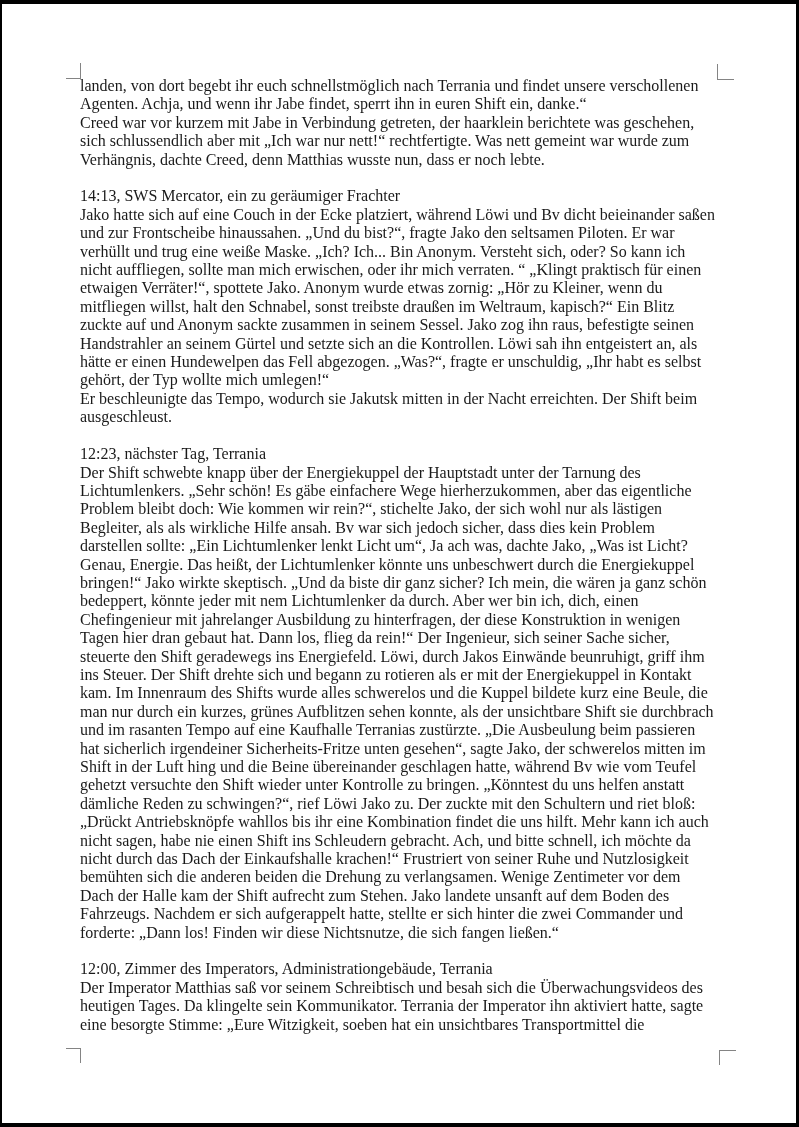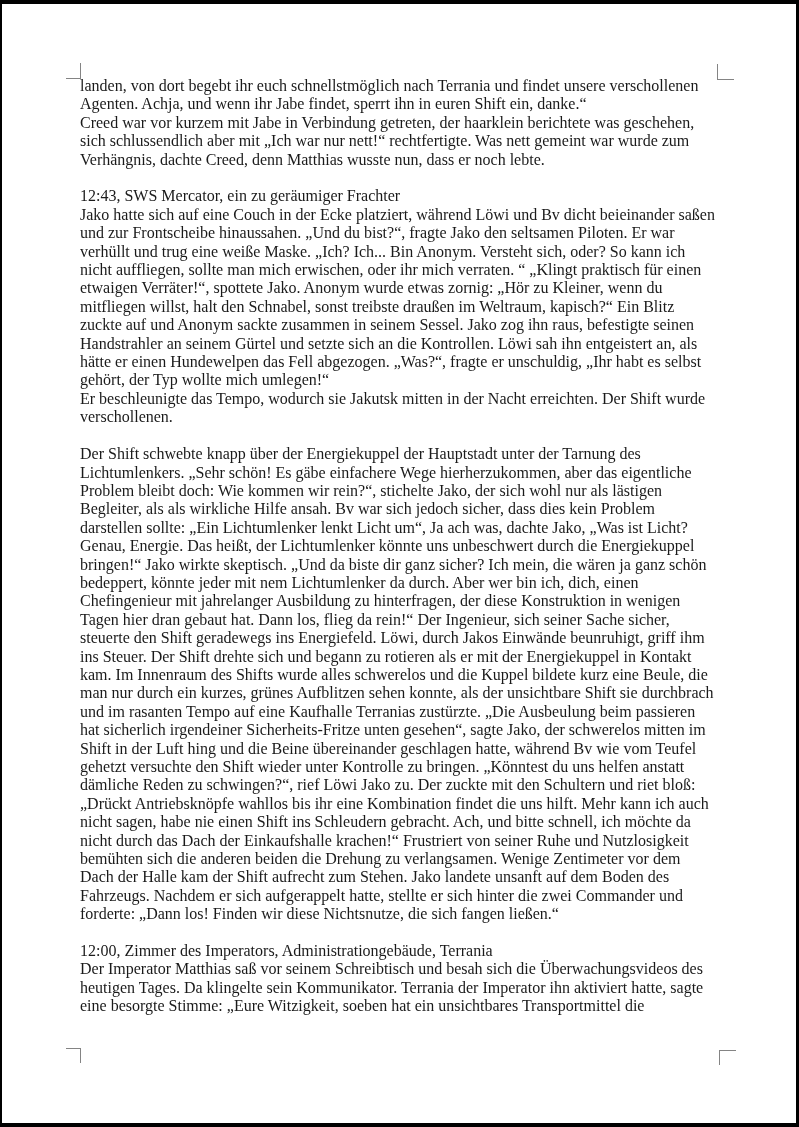--- a/index.html
+++ b/index.html
@@ -58,22 +58,23 @@
 <div class="page">
   <div class="corner tl"></div>
   <div class="corner tr"></div>
   <div class="corner bl"></div>
   <div class="corner br"></div>
 
   <div class="textbody">
     <p class="para">landen, von dort begebt ihr euch schnellstmöglich nach Terrania und findet unsere verschollenen Agenten. Achja, und wenn ihr Jabe findet, sperrt ihn in euren Shift ein, danke.“</p>
     <p class="para">Creed war vor kurzem mit Jabe in Verbindung getreten, der haarklein berichtete was geschehen, sich schlussendlich aber mit „Ich war nur nett!“ rechtfertigte. Was nett gemeint war wurde zum Verhängnis, dachte Creed, denn Matthias wusste nun, dass er noch lebte.</p>
     <p class="para blank"></p>
-    <p class="para">12:43, SWS Mercator, ein zu geräumiger Frachter</p>
+    <p class="para">14:13, SWS Mercator, ein zu geräumiger Frachter</p>
     <p class="para">Jako hatte sich auf eine Couch in der Ecke platziert, während Löwi und Bv dicht beieinander saßen und zur Frontscheibe hinaussahen. „Und du bist?“, fragte Jako den seltsamen Piloten. Er war verhüllt und trug eine weiße Maske. „Ich? Ich... Bin Anonym. Versteht sich, oder? So kann ich nicht auffliegen, sollte man mich erwischen, oder ihr mich verraten. “ „Klingt praktisch für einen etwaigen Verräter!“, spottete Jako. Anonym wurde etwas zornig: „Hör zu Kleiner, wenn du mitfliegen willst, halt den Schnabel, sonst treibste draußen im Weltraum, kapisch?“ Ein Blitz zuckte auf und Anonym sackte zusammen in seinem Sessel. Jako zog ihn raus, befestigte seinen Handstrahler an seinem Gürtel und setzte sich an die Kontrollen. Löwi sah ihn entgeistert an, als hätte er einen Hundewelpen das Fell abgezogen. „Was?“, fragte er unschuldig, „Ihr habt es selbst gehört, der Typ wollte mich umlegen!“</p>
-    <p class="para">Er beschleunigte das Tempo, wodurch sie Jakutsk mitten in der Nacht erreichten. Der Shift wurde verschollenen.</p>
+    <p class="para">Er beschleunigte das Tempo, wodurch sie Jakutsk mitten in der Nacht erreichten. Der Shift beim ausgeschleust.</p>
     <p class="para blank"></p>
+    <p class="para">12:23, nächster Tag, Terrania</p>
     <p class="para">Der Shift schwebte knapp über der Energiekuppel der Hauptstadt unter der Tarnung des Lichtumlenkers. „Sehr schön! Es gäbe einfachere Wege hierherzukommen, aber das eigentliche Problem bleibt doch: Wie kommen wir rein?“, stichelte Jako, der sich wohl nur als lästigen Begleiter, als als wirkliche Hilfe ansah. Bv war sich jedoch sicher, dass dies kein Problem darstellen sollte: „Ein Lichtumlenker lenkt Licht um“, Ja ach was, dachte Jako, „Was ist Licht? Genau, Energie. Das heißt, der Lichtumlenker könnte uns unbeschwert durch die Energiekuppel bringen!“ Jako wirkte skeptisch. „Und da biste dir ganz sicher? Ich mein, die wären ja ganz schön bedeppert, könnte jeder mit nem Lichtumlenker da durch. Aber wer bin ich, dich, einen Chefingenieur mit jahrelanger Ausbildung zu hinterfragen, der diese Konstruktion in wenigen Tagen hier dran gebaut hat. Dann los, flieg da rein!“ Der Ingenieur, sich seiner Sache sicher, steuerte den Shift geradewegs ins Energiefeld. Löwi, durch Jakos Einwände beunruhigt, griff ihm ins Steuer. Der Shift drehte sich und begann zu rotieren als er mit der Energiekuppel in Kontakt kam. Im Innenraum des Shifts wurde alles schwerelos und die Kuppel bildete kurz eine Beule, die man nur durch ein kurzes, grünes Aufblitzen sehen konnte, als der unsichtbare Shift sie durchbrach und im rasanten Tempo auf eine Kaufhalle Terranias zustürzte. „Die Ausbeulung beim passieren hat sicherlich irgendeiner Sicherheits-Fritze unten gesehen“, sagte Jako, der schwerelos mitten im Shift in der Luft hing und die Beine übereinander geschlagen hatte, während Bv wie vom Teufel gehetzt versuchte den Shift wieder unter Kontrolle zu bringen. „Könntest du uns helfen anstatt dämliche Reden zu schwingen?“, rief Löwi Jako zu. Der zuckte mit den Schultern und riet bloß: „Drückt Antriebsknöpfe wahllos bis ihr eine Kombination findet die uns hilft. Mehr kann ich auch nicht sagen, habe nie einen Shift ins Schleudern gebracht. Ach, und bitte schnell, ich möchte da nicht durch das Dach der Einkaufshalle krachen!“ Frustriert von seiner Ruhe und Nutzlosigkeit bemühten sich die anderen beiden die Drehung zu verlangsamen. Wenige Zentimeter vor dem Dach der Halle kam der Shift aufrecht zum Stehen. Jako landete unsanft auf dem Boden des Fahrzeugs. Nachdem er sich aufgerappelt hatte, stellte er sich hinter die zwei Commander und forderte: „Dann los! Finden wir diese Nichtsnutze, die sich fangen ließen.“</p>
     <p class="para blank"></p>
     <p class="para">12:00, Zimmer des Imperators, Administrationgebäude, Terrania</p>
     <p class="para">Der Imperator Matthias saß vor seinem Schreibtisch und besah sich die Überwachungsvideos des heutigen Tages. Da klingelte sein Kommunikator. Terrania der Imperator ihn aktiviert hatte, sagte eine besorgte Stimme: „Eure Witzigkeit, soeben hat ein unsichtbares Transportmittel die</p>
   </div>
 </div>
 
 </body></html>

